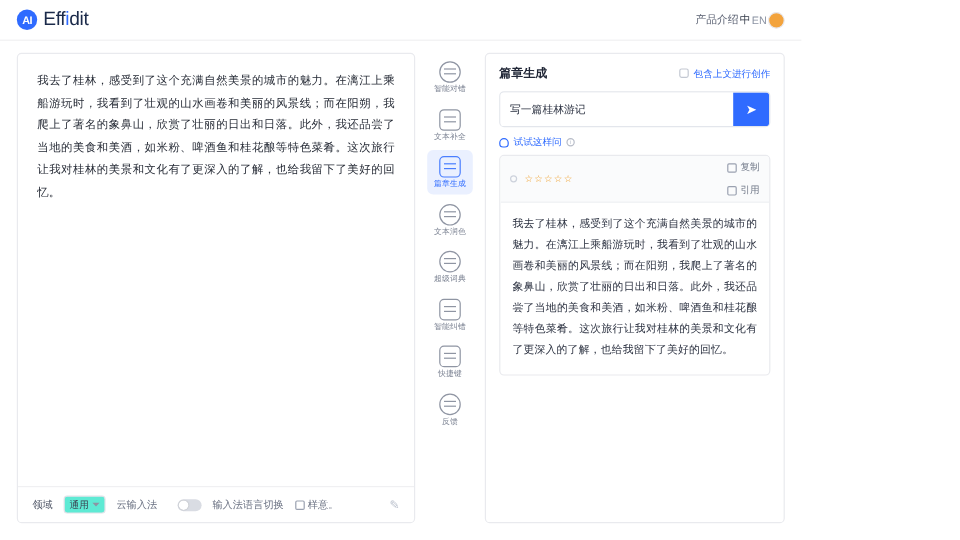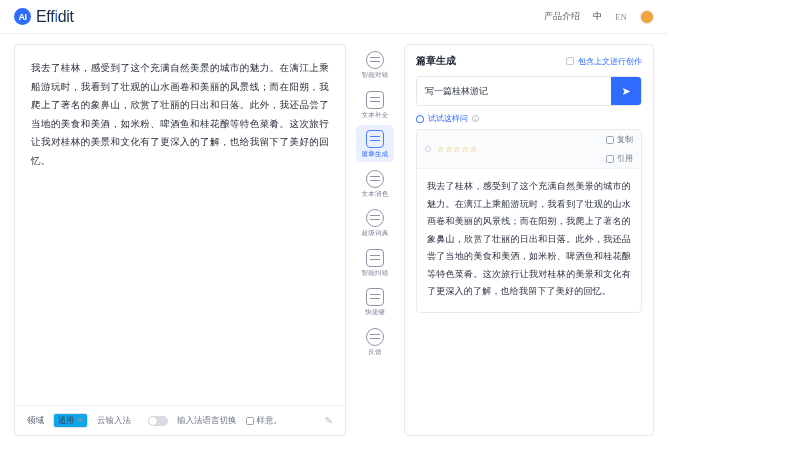--- a/index.html
+++ b/index.html
@@ -47,24 +47,23 @@
     font-size: 16px;
     font-weight: normal;
     color: #1b2a4a;
     letter-spacing: -0.3px;
   }
   .brand-name .accent { color: #2f6bff; }
   .topbar-right {
     margin-left: auto;
     display: flex;
     align-items: center;
-    gap: 13px;
+    gap: 1px;
     font-size: 9px;
     color: #5a6172;
-    font-family: Liberation Serif, serif;
   }
   .topbar-link { cursor: pointer; }
   .lang-zh { color: #333a48; }
   .lang-en { color: #8b93a3; }
   .avatar {
     width: 14px; height: 14px;
     border-radius: 50%;
     background: #f3a33c;
     border: 1px solid #e8e8ee;
   }
@@ -115,21 +114,21 @@
   .domain-label { color: #4b5263; font-size: 8.5px; }
   .domain-select {
     display: inline-flex;
     align-items: center;
     gap: 3px;
     border: 1px solid #dfe2e8;
     border-radius: 3px;
     padding: 1px 4px;
     font-size: 8px;
     color: #3c4352;
-    background: #0ea5e9;
+    background: #5eead4;
     cursor: pointer;
   }
   .caret {
     width: 0; height: 0;
     border-left: 3px solid transparent;
     border-right: 3px solid transparent;
     border-top: 3px solid #8d94a3;
   }
   .toggle-group {
     display: inline-flex;

